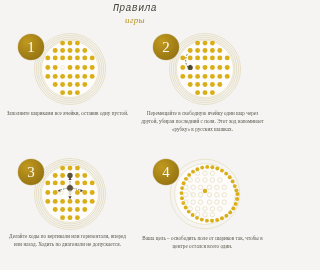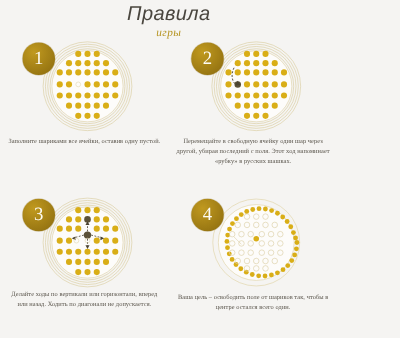--- a/index.html
+++ b/index.html
@@ -20,23 +20,23 @@
     position: relative;
     background: #f5f4f2;
   }
 
   
   .title-block {
     text-align: center;
     padding-top: 4px;
   }
   .title-main {
-    font-family: Liberation Sans, sans-serif;
+    font-family: Liberation Mono, monospace;
     font-style: italic;
-    font-size: 16px;
+    font-size: 10px;
     color: #4a463f;
     letter-spacing: 0.3px;
     line-height: 1.05;
   }
   .title-sub {
     font-family: "Liberation Serif", serif;
     font-style: italic;
     font-size: 9px;
     color: #b5931f;
     letter-spacing: 0.3px;

